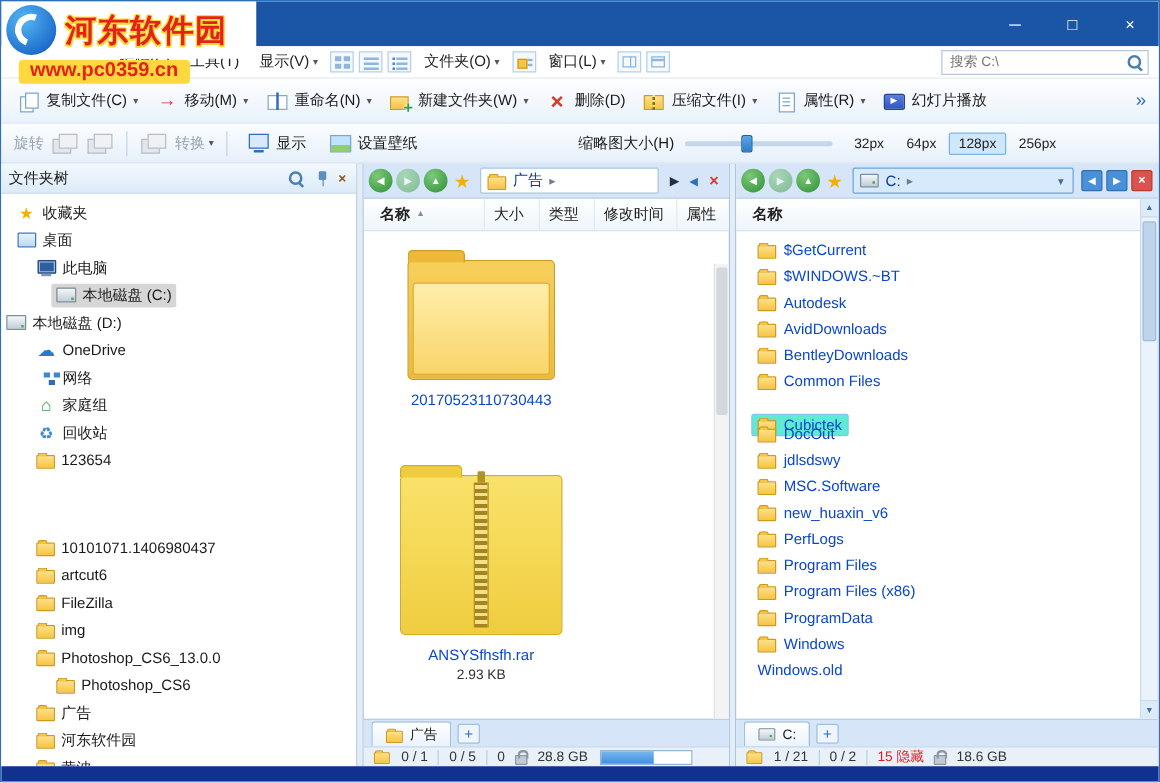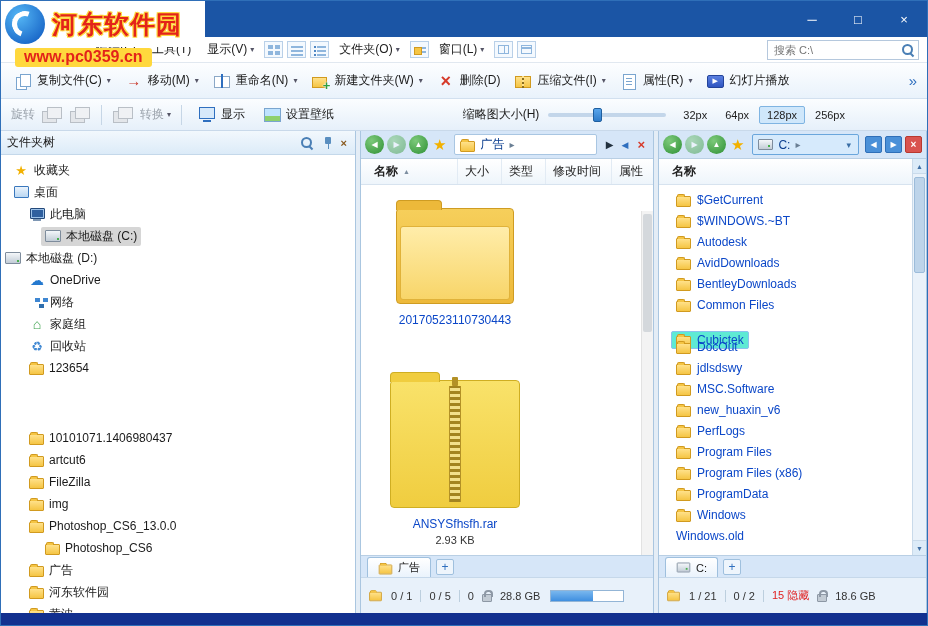--- a/index.html
+++ b/index.html
@@ -27,21 +27,21 @@
   .view-ic.grid::before { content:''; position:absolute; left:3px; top:3px; width:5px; height:4px; background:#8fb6dd; box-shadow:7px 0 0 #8fb6dd,0 6px 0 #8fb6dd,7px 6px 0 #8fb6dd; }
   .view-ic.list::before { content:''; position:absolute; left:3px; top:4px; width:12px; height:2px; background:#8fb6dd; box-shadow:0 4px 0 #8fb6dd,0 8px 0 #8fb6dd; }
   .view-ic.details::before { content:''; position:absolute; left:6px; top:4px; width:9px; height:2px; background:#8fb6dd; box-shadow:0 4px 0 #8fb6dd,0 8px 0 #8fb6dd; }
   .view-ic.details::after { content:''; position:absolute; left:3px; top:4px; width:2px; height:2px; background:#4f87c4; box-shadow:0 4px 0 #4f87c4,0 8px 0 #4f87c4; }
   .view-ic.folder-pane::before { content:''; position:absolute; left:3px; top:5px; width:6px; height:6px; background:#f5c544; border:1px solid #d19a1f; }
   .view-ic.folder-pane::after { content:''; position:absolute; left:11px; top:5px; width:4px; height:2px; background:#8fb6dd; box-shadow:0 4px 0 #8fb6dd; }
   .view-ic.split::before { content:''; position:absolute; inset:3px; border:1px solid #8fb6dd; }
   .view-ic.split::after { content:''; position:absolute; left:50%; top:3px; bottom:3px; width:1px; background:#8fb6dd; }
   .view-ic.tabs::before { content:''; position:absolute; inset:3px; border:1px solid #8fb6dd; }
   .view-ic.tabs::after { content:''; position:absolute; left:3px; top:5px; right:3px; height:2px; background:#8fb6dd; }
-  .search-box { margin-left:auto; margin-right:8px; width:152px; height:20px; border:1px solid #b5c8dd; background:#fff; display:flex; align-items:center; }
+  .search-box { margin-left:auto; margin-right:8px; width:166px; height:20px; border:1px solid #b5c8dd; background:#fff; display:flex; align-items:center; }
   .search-box input { flex:1; min-width:0; border:none; outline:none; padding:0 6px; font-size:11px; color:#444; font-family:inherit; background:transparent; }
   .ic-search { width:14px; height:14px; position:relative; flex:none; margin-right:3px; }
   .ic-search::before { content:''; position:absolute; left:1px; top:1px; width:7px; height:7px; border:2px solid #4a7fb5; border-radius:50%; }
   .ic-search::after { content:''; position:absolute; left:9px; top:9px; width:5px; height:2px; background:#4a7fb5; transform:rotate(45deg); transform-origin:left center; }
 
   
   .toolbar1 { height:36px; background:linear-gradient(#fdfeff,#e9f2fb); border-bottom:1px solid #d2e0ef; display:flex; align-items:center; padding:0 6px; }
   .tb-buttons { display:flex; align-items:center; }
   .tb-btn { display:flex; align-items:center; gap:5px; padding:5px 7px; border-radius:3px; white-space:nowrap; color:#1a1a1a; }
   .overflow { margin-left:auto; color:#2f6fbf; font-size:15px; padding:0 4px; }
@@ -90,21 +90,21 @@
   .drv::after { content:''; position:absolute; right:2px; bottom:2px; width:2px; height:2px; background:#49b04f; }
   .lck { width:10px; height:8px; background:#c2cbd4; border:1px solid #8d98a5; border-radius:1px; position:relative; margin-top:4px; flex:none; }
   .lck::before { content:''; position:absolute; top:-5px; left:1px; width:5px; height:5px; border:2px solid #8d98a5; border-bottom:none; border-radius:4px 4px 0 0; }
 
   
   .content { position:absolute; top:130px; left:0; right:0; bottom:12px; display:flex; background:#e4edf6; }
   .splitter { width:4px; background:#e4edf6; flex:none; }
   .bottom-strip { position:absolute; left:0; right:0; bottom:0; height:12px; background:#12308f; }
 
   
-  .tree-pane { width:355px; flex:none; display:flex; flex-direction:column; background:#fff; border-right:1px solid #aac6e0; }
+  .tree-pane { width:285px; flex:none; display:flex; flex-direction:column; background:#fff; border-right:1px solid #aac6e0; }
   .pane-header { height:24px; flex:none; background:linear-gradient(#f2f8fd,#dcebf8); border-bottom:1px solid #c4d8ea; display:flex; align-items:center; padding:0 6px; gap:6px; }
   .pane-title { color:#1a1a1a; }
   .hdr-icons { margin-left:auto; display:flex; align-items:center; gap:5px; }
   .tree-body { flex:1; overflow:hidden; padding-top:4px; }
   .tree-row { height:22px; display:flex; align-items:center; }
   .tree-inner { display:inline-flex; align-items:center; gap:5px; padding:1px 4px; border-radius:2px; }
   .tree-inner.selected { background:#d6d6d6; }
   .tree-label { color:#1a1a1a; white-space:nowrap; }
   .tic { width:16px; height:15px; position:relative; display:inline-flex; align-items:center; justify-content:center; flex:none; }
   .tic-star::before { content:'★'; font-size:13px; color:#f2b100; }
@@ -176,21 +176,21 @@
   .vscroll.arrows .vthumb { top:18px; height:96px; background:#bdd4ea; border:1px solid #9cbcda; }
   .sb-btn { position:absolute; left:0; right:0; height:15px; display:flex; align-items:center; justify-content:center; color:#3f6fa5; font-size:7px; background:#dcebf8; }
   .sb-btn.up { top:0; border-bottom:1px solid #c9daea; }
   .sb-btn.down { bottom:0; border-top:1px solid #c9daea; }
 
   .tabbar { height:22px; flex:none; background:#d6e6f8; border-top:1px solid #b9cfe4; display:flex; align-items:flex-end; padding-left:3px; }
   .tab { display:inline-flex; align-items:center; gap:5px; padding:0 10px; height:20px; background:linear-gradient(#ffffff,#eaf3fc); border:1px solid #9fc0de; border-bottom:none; border-radius:3px 3px 0 0; font-size:11px; color:#1a1a1a; margin-left:3px; }
   .tab .fold, .tab .drv { transform:scale(.9); }
   .tab-plus { width:18px; height:16px; margin:0 0 2px 5px; border:1px solid #9fc0de; background:#eef5fc; color:#2f6fbf; font-size:12px; display:inline-flex; align-items:center; justify-content:center; border-radius:2px; }
 
-  .statusbar { height:36px; flex:none; background:#e8f1fa; border-top:1px solid #c6d8ea; display:flex; align-items:center; gap:8px; padding:0 7px; font-size:11px; color:#333; white-space:nowrap; }
+  .statusbar { height:16px; flex:none; background:#e8f1fa; border-top:1px solid #c6d8ea; display:flex; align-items:center; gap:8px; padding:0 7px; font-size:11px; color:#333; white-space:nowrap; }
   .ssep { width:1px; height:12px; background:#bccfde; flex:none; }
   .hidden-count { color:#e02020; }
   .progress { width:74px; height:12px; border:1px solid #93b5d6; background:#fff; margin-left:2px; flex:none; }
   .progress-fill { width:58%; height:100%; background:linear-gradient(#79b7ee,#3f8fe0); }
   .statusbar .fold { transform:scale(.85); margin-top:2px; }
 </style>
 </head>
 <body>
 
 <div class="window">

